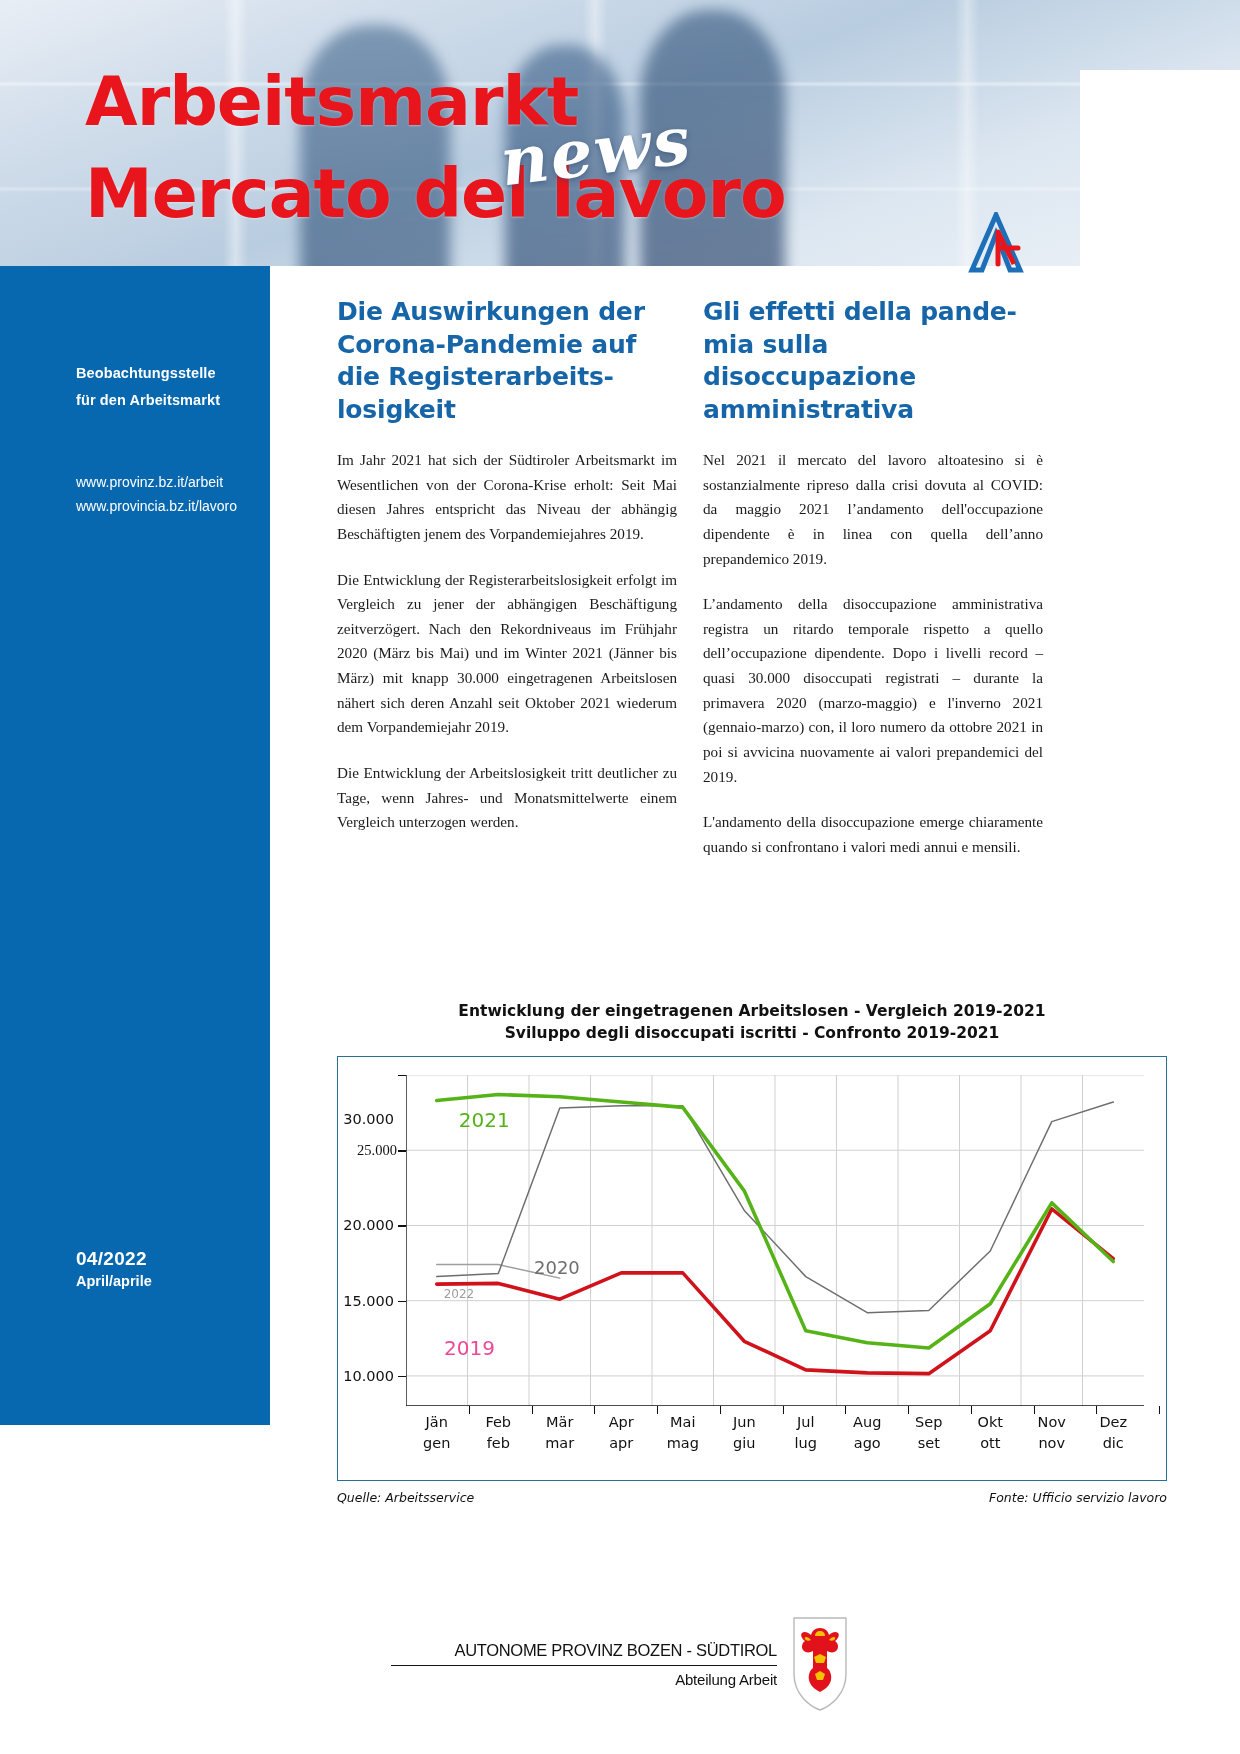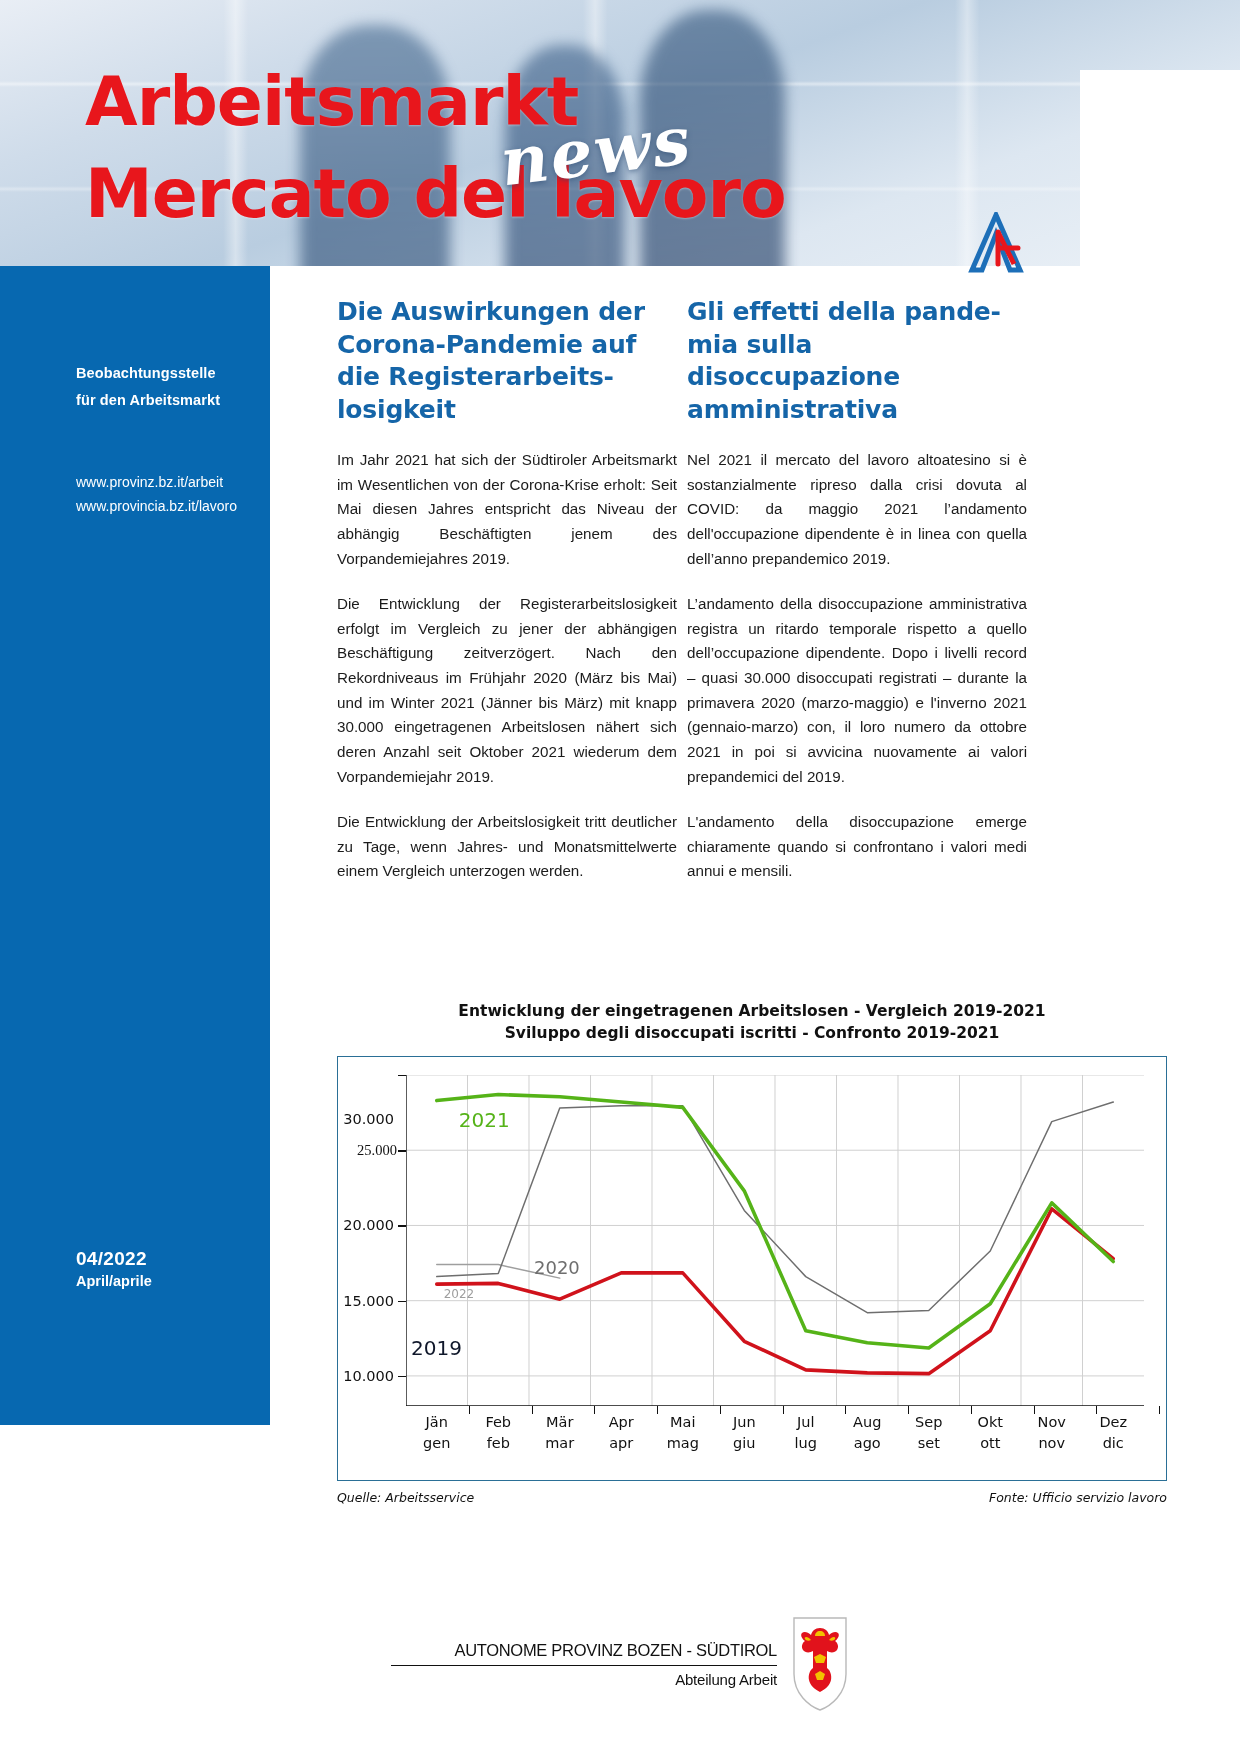--- a/index.html
+++ b/index.html
@@ -74,33 +74,33 @@
   .sb-gap { height:22px; }
   .sb-links { margin-top:34px; font-size:14px; line-height:1.75; font-weight:normal; }
   .sb-issue {
     position:absolute; left:76px; bottom:136px;
   }
   .sb-issue .num { font-size:19px; font-weight:bold; letter-spacing:.3px; }
   .sb-issue .mon { font-size:14.5px; font-weight:bold; margin-top:3px; }
 
   
   .content { position:absolute; left:337px; top:296px; width:845px; }
-  .cols { display:flex; gap:10px; }
+  .cols { display:flex; gap:26px; }
   .col { width:340px; }
   h2.head {
     margin:0 0 22px 0;
     font-family:"DejaVu Sans", sans-serif;
     font-size:25px; line-height:1.30; font-weight:bold;
     color:#1565a8; letter-spacing:-.2px;
   }
   p.body {
     margin:0 0 21px 0;
     font-size:15.2px; line-height:1.62;
     color:#1b1b1b; text-align:justify;
-    font-family:Liberation Sans, sans-serif;
+    font-family:Liberation Serif, serif;
     hyphens:auto;
   }
 
   
   .chart-wrap { position:absolute; left:337px; top:1000px; width:830px; }
   .chart-titles { text-align:center; font-family:"DejaVu Sans", sans-serif; }
   .ct1, .ct2 { font-size:15.5px; font-weight:bold; color:#111; line-height:1.45; }
   .ct3 { font-size:15px; font-weight:normal; color:#111; line-height:1.5; margin-top:1px; }
   .chart-box {
     margin-top:11px; border:1.6px solid #2a6f96; background:#fff;
@@ -299,21 +299,21 @@
           <div>nov</div>
         </div>
         <div class="xl">
           <div>Dez</div>
           <div>dic</div>
         </div>
       </div>
   <div class="series-lbl" style="color: rgb(85, 179, 24); left: 120.71px; top: 51.1px;">2021</div>
       <div class="series-lbl" style="color: rgb(110, 110, 110); left: 196.01px; top: 200.05px; font-size: 18px;">2020</div>
       <div class="series-lbl" style="color: rgb(158, 158, 158); left: 105.65px; top: 229.84px; font-size: 12px;">2022</div>
-      <div class="series-lbl" style="color: #0f172a; left: 73px; top: 279.49px;">2019</div>
+      <div class="series-lbl" style="color: #ec4899; left: 106px; top: 279.49px;">2019</div>
     </div>
 
   <div class="src-row">
     <span>Quelle: Arbeitsservice</span>
     <span>Fonte: Ufficio servizio lavoro</span>
   </div>
 </section>
 
 <footer class="footer">
   <div class="footer-inner">

